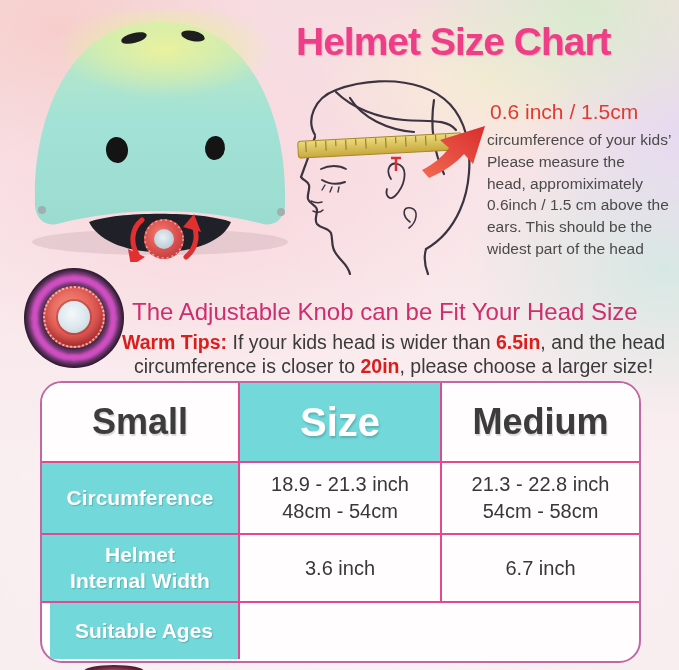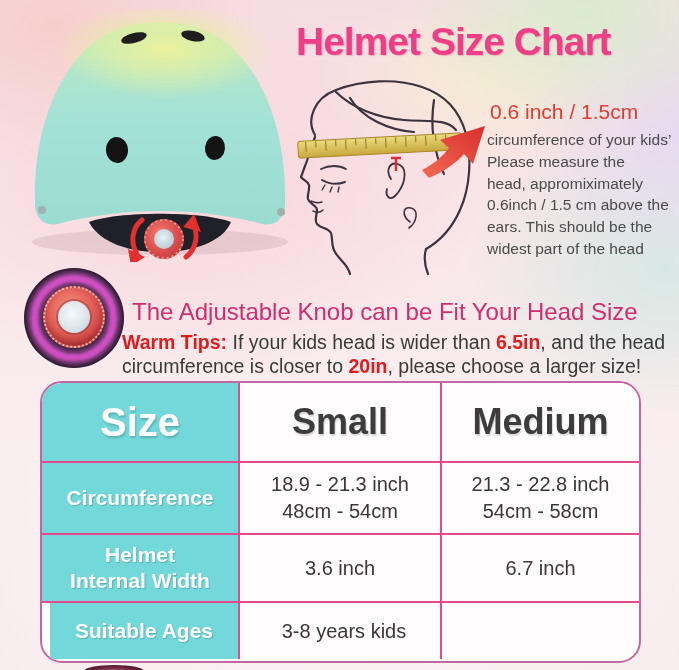--- a/index.html
+++ b/index.html
@@ -49,21 +49,21 @@
   }
   #knob-center {
     position:absolute; left:34px; top:33px; width:32px; height:32px; border-radius:50%;
     background:radial-gradient(circle at 44% 40%, #f5f9fb 0%, #dbe6ec 55%, #b9cdd8 100%);
     box-shadow:0 0 0 2px rgba(150,50,50,.45);
   }
 
   
   #knob-heading { left:132px; top:298px; font-size:24px; color:#ce2e6e; white-space:nowrap; }
   #warm-tips { left:122px; top:331px; font-size:19.5px; line-height:23.5px; color:#3a3a3a; white-space:nowrap; }
-  #warm-tips .line { display:block; }
+  #warm-tips .line { display:block;text-align:center; }
   .red-bold { color:#dd1c1c; font-weight:bold; }
 
   
   #size-table {
     left:40px; top:381px; width:601px; height:282px;
     border:2px solid #c168a2; border-radius:22px; overflow:hidden; background:#fffdfe;
     display:grid; grid-template-columns:198px 202px 197px; grid-template-rows:80px 72px 68px 56px;
   }
   .cell { display:flex; flex-direction:column; align-items:center; justify-content:center;
           border-right:2px solid #e64890; border-bottom:2px solid #e64890; background:#fffdfe; }
@@ -182,25 +182,25 @@
     <div id="knob-center"></div>
   </div>
 
   <div id="knob-heading" class="abs">The Adjustable Knob can be Fit Your Head Size</div>
   <div id="warm-tips" class="abs">
     <span class="line"><span class="red-bold">Warm Tips:</span><span> If your kids head is wider than </span><span class="red-bold">6.5in</span><span>, and the head</span></span>
     <span class="line"><span>circumference is closer to </span><span class="red-bold">20in</span><span>, please choose a larger size!</span></span>
   </div>
 
   <div id="size-table" class="abs">
+    <div class="cell">
+      <span class="col-head">Small</span>
+    </div>
     <div class="cell teal">
       <span class="size-label">Size</span>
-    </div>
-    <div class="cell">
-      <span class="col-head">Small</span>
     </div>
     <div class="cell last-col">
       <span class="col-head">Medium</span>
     </div>
 
     <div class="cell teal">
       <span class="row-label">
         <span>Circumference</span>
       </span>
     </div>
@@ -232,22 +232,17 @@
       <span class="value">
         <span>6.7 inch</span>
       </span>
     </div>
 
     <div class="cell teal last-row">
       <span class="row-label">
         <span>Suitable Ages</span>
       </span>
     </div>
-    <div class="cell last-row">
-      <span class="value">
-        <span>3-8 years kids</span>
-      </span>
-    </div>
   </div>
 
   <div id="partial-image-bottom" class="abs"></div>
 
 </div>
 
 </body></html>

